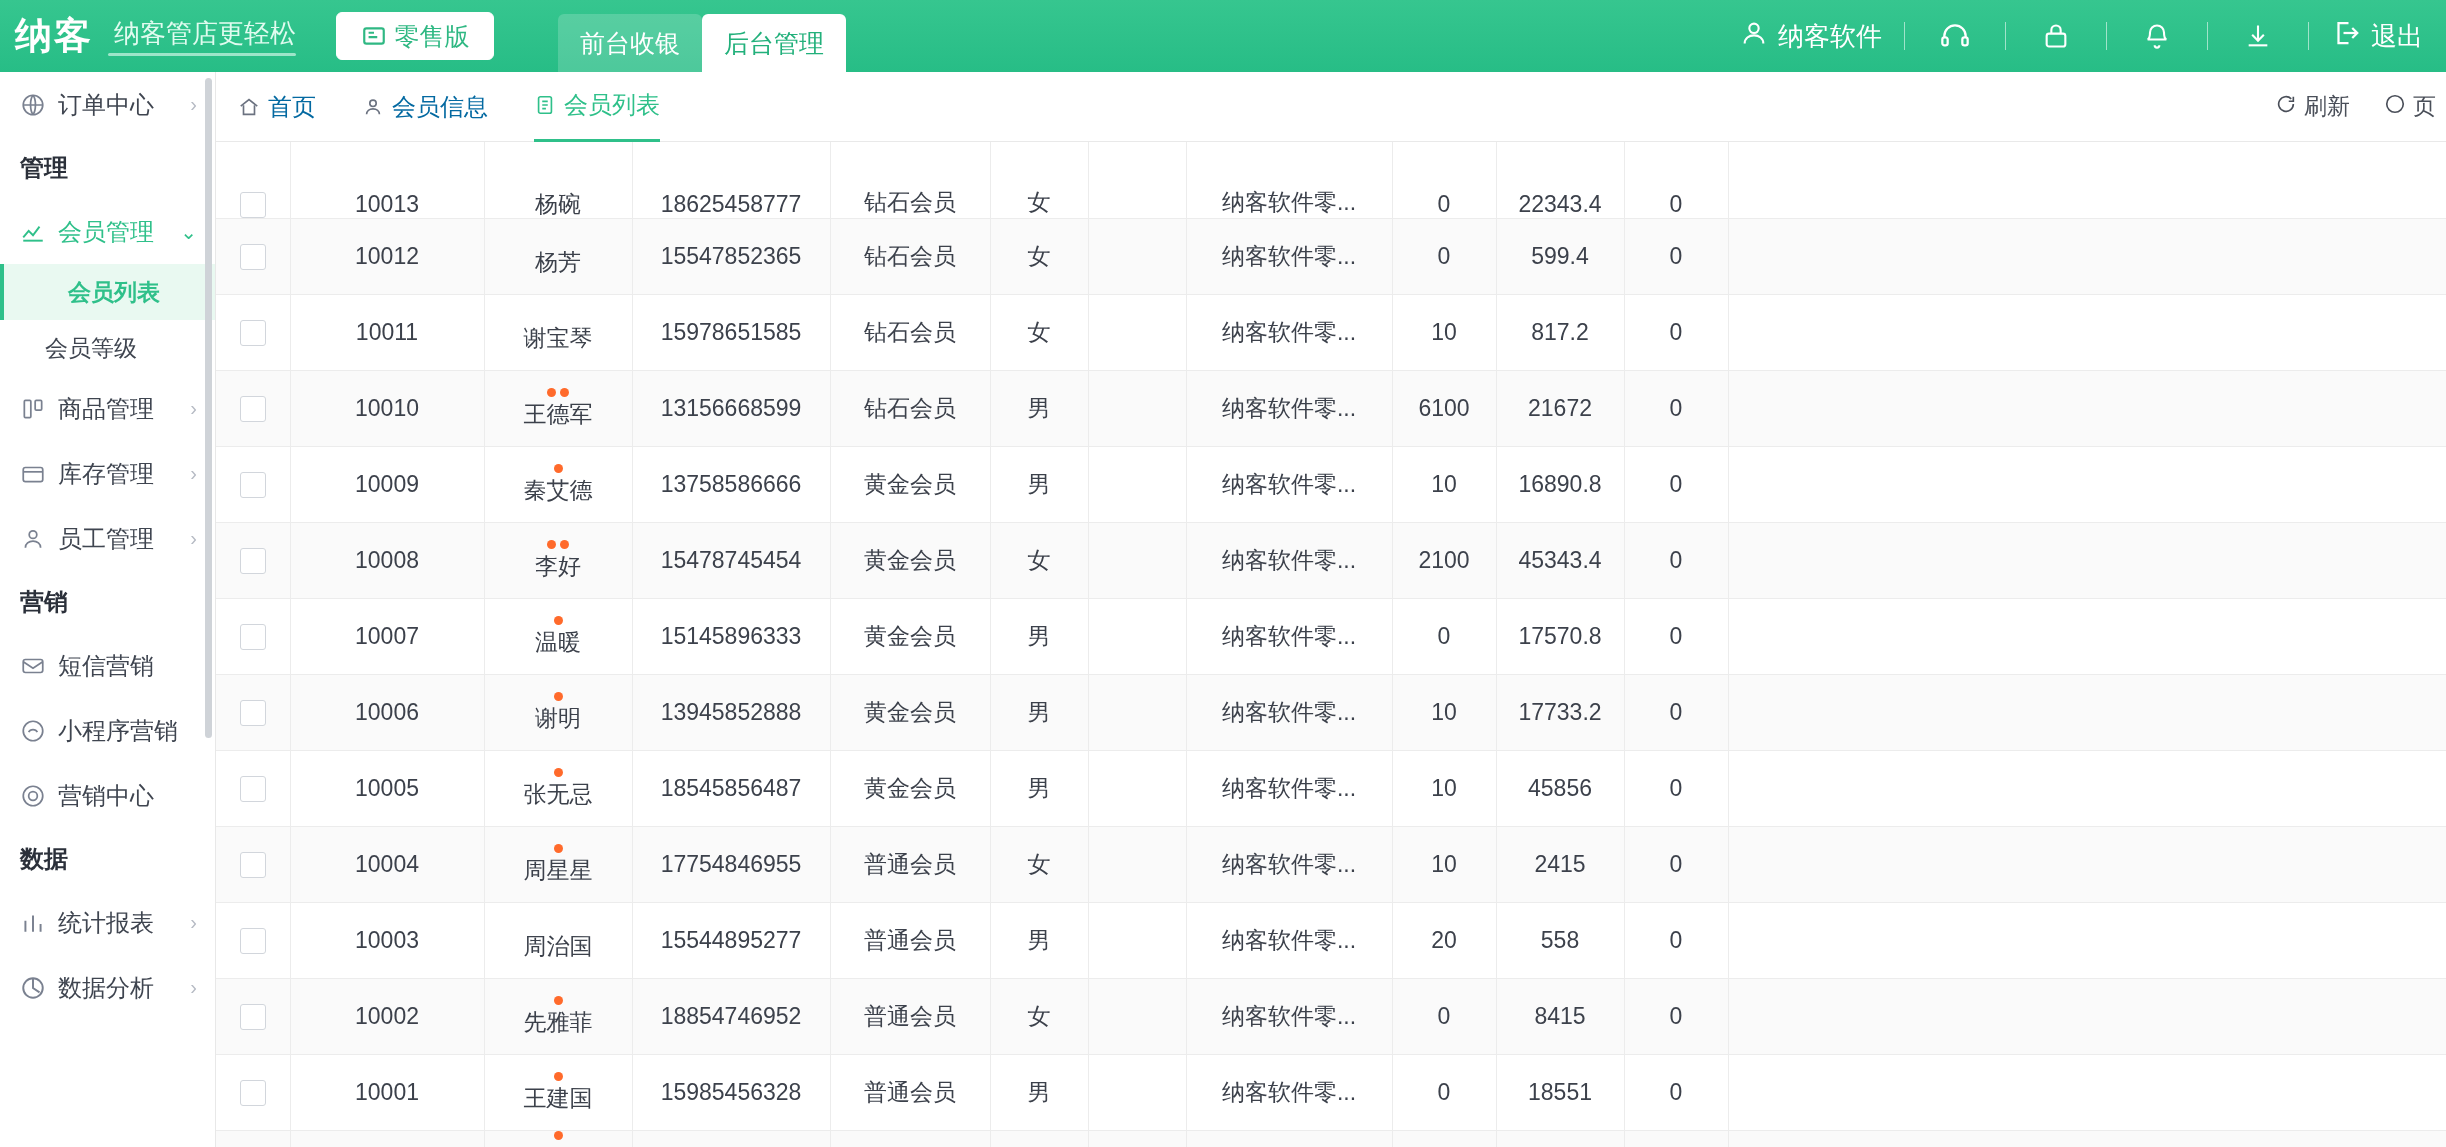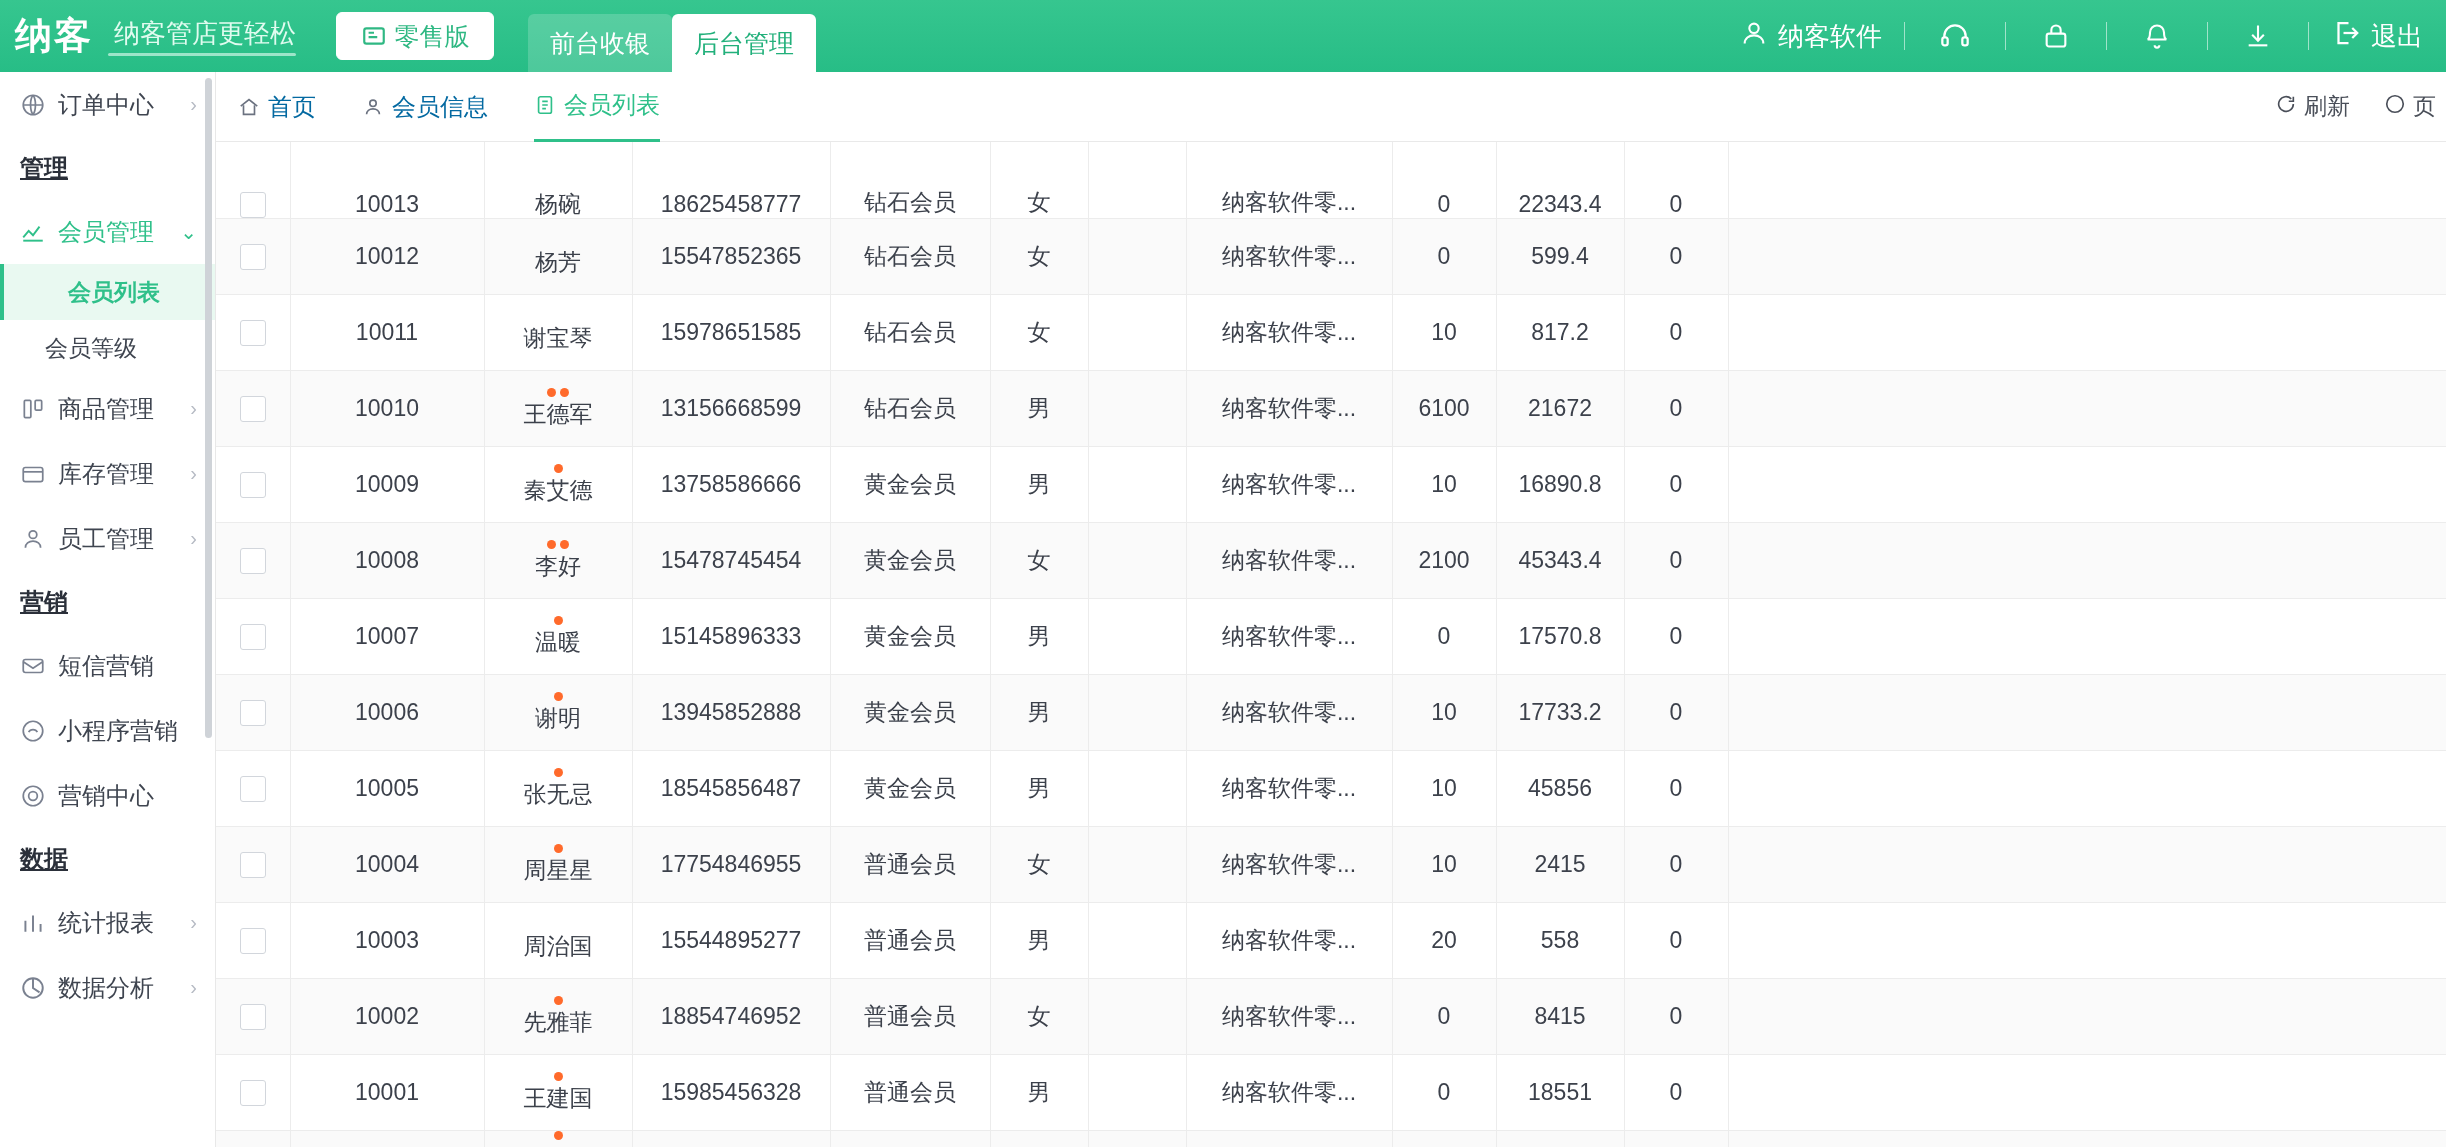--- a/index.html
+++ b/index.html
@@ -40,21 +40,21 @@
     background: #fff; color: #2fb883;
     border: 1px solid #fff;
     border-radius: 6px;
     height: 48px; min-width: 158px;
     display: flex; align-items: center; justify-content: center;
     font-size: 25px; gap: 8px;
     cursor: pointer;
   }
   .version-btn .vicon { display:inline-flex; }
 
-  .mode-tabs { display:flex; margin-left: 34px; height: 72px; align-items: flex-end; }
+  .mode-tabs { display:flex; margin-left: 64px; height: 72px; align-items: flex-end; }
   .mode-tab {
     height: 58px; min-width: 144px;
     display:flex; align-items:center; justify-content:center;
     font-size: 25px; color:#fff;
     border-radius: 6px 6px 0 0;
     background: transparent;
     cursor: pointer;
     padding: 0 18px;
   }
   .mode-tab.active { background: #fff; color:#22b07b; }
@@ -82,21 +82,21 @@
     padding: 0 18px 0 20px;
     font-size: 24px; color:#3f4550; cursor:pointer;
     gap: 12px;
   }
   .side-item .ico { width:26px; height:26px; display:flex; align-items:center; justify-content:center; color:#7a8190; }
   .side-item .arrow { margin-left:auto; color:#b6bbc4; font-size: 20px; }
   .side-item.active { color:#2fc08a; }
   .side-item.active .ico { color:#2fc08a; }
   .side-group {
     height: 62px; display:flex; align-items:center;
-    padding-left: 20px; font-size: 24px; font-weight: bold; color:#2b303a;text-decoration:underline;
+    padding-left: 20px; font-size: 24px; font-weight: bold; color:#2b303a;
   }
   .side-sub {
     height: 56px; display:flex; align-items:center;
     padding-left: 45px; font-size: 23px; color:#3f4550; cursor:pointer;
   }
   .side-sub.selected { background:#e9f9f1; color:#2fc08a; font-weight:bold; border-left: 4px solid #2fc08a; padding-left:64px; }
   .side-scrollbar {
     position:absolute; right:3px; top:6px; width:7px; height: 660px;
     background:#cfd3d8; border-radius:4px;
   }

